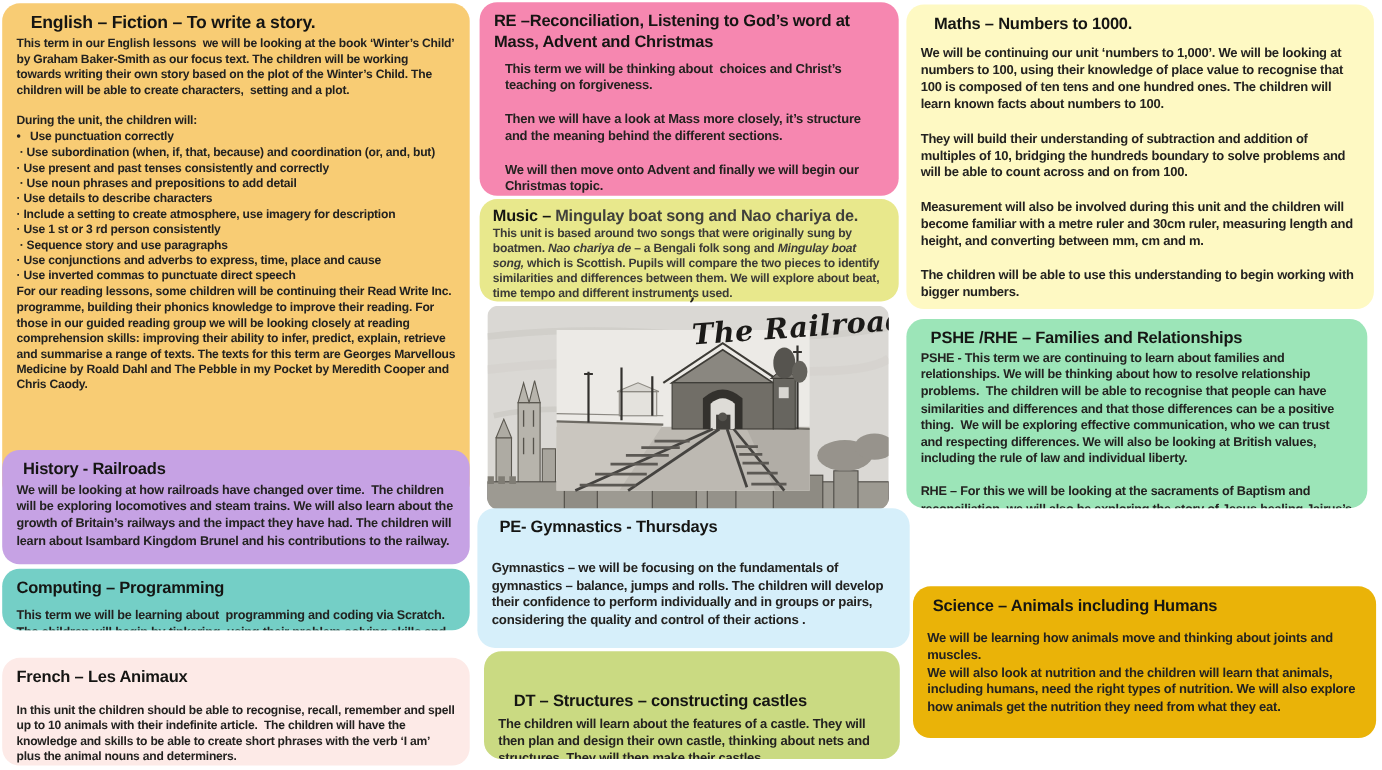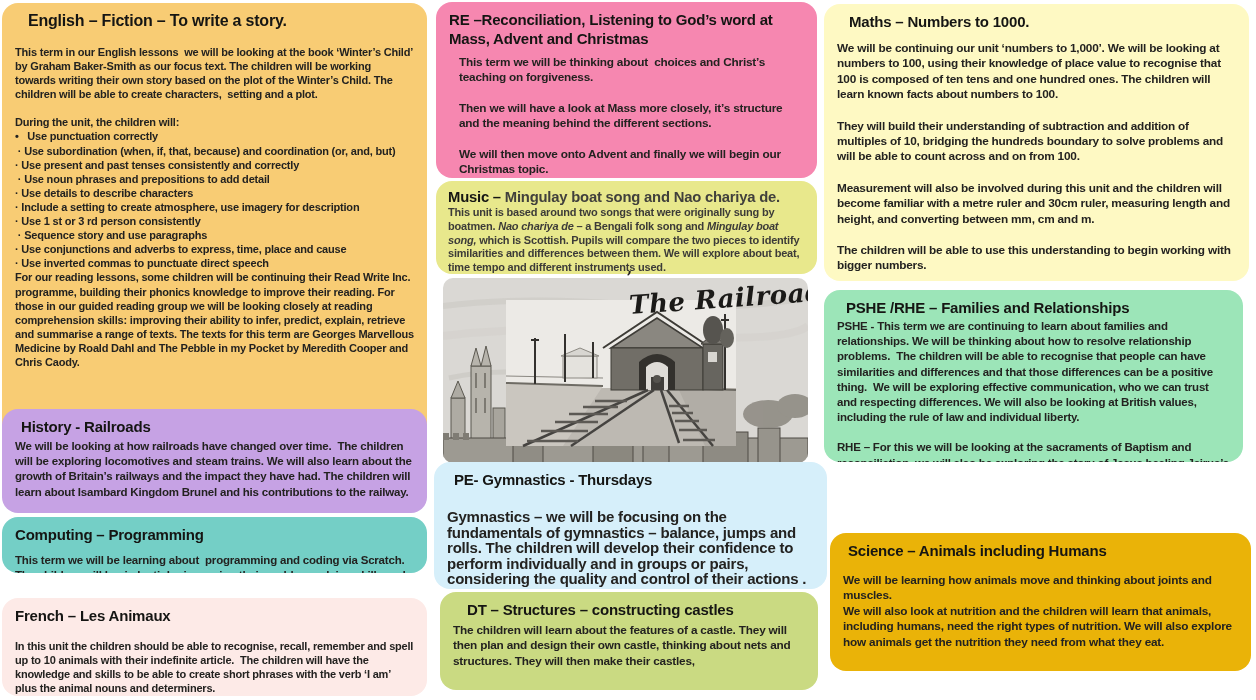--- a/index.html
+++ b/index.html
@@ -33,37 +33,37 @@
   #rail-image{left:443px;top:278px;width:365px;height:185px;border-radius:10px;overflow:hidden;position:absolute;}
   #card-pe{left:434px;top:462px;width:393px;height:127px;}
   #card-dt{left:440px;top:592px;width:378px;height:98px;}
   #card-maths{left:824px;top:4px;width:425px;height:277px;}
   #card-pshe{left:824px;top:290px;width:419px;height:172px;}
   #card-science{left:830px;top:533px;width:421px;height:138px;}
 
   
   #card-english h2{font-size:16px;padding-left:13px;}
   #card-english p,#card-english li{font-size:11px;line-height:14.1px;}
-  #card-english .intro{margin-top:15px;}
+  #card-english .intro{margin-top:3px;}
   #card-english .unit-heading{margin-top:14px;}
   #card-history h2{padding-left:6px;}
   #card-history .body{margin-top:3px;font-size:11.5px;line-height:15.2px;}
   #card-computing .body{margin-top:9px;font-size:11.5px;line-height:15.2px;}
   #card-french .body{margin-top:14px;font-size:11px;line-height:14px;}
   #card-re h2{line-height:18.5px;}
   #card-re .paras{padding-left:10px;}
   #card-re p{margin-top:15px;}
   #card-re p:first-child{margin-top:7px;}
   #card-music{padding:7px 12px;}
   #card-music h2{font-size:14.8px;}
   #card-music h2 .title-rest{color:#41403c;}
   #card-music .body{font-size:11px;line-height:13.8px;color:#3c3b38;}
   #card-pe h2{padding-left:7px;}
-  #card-pe .body{margin-top:20px;font-size:15px;line-height:15.6px;}
-  #card-dt h2{padding-left:14px;}
+  #card-pe .body{margin-top:20px;font-size:12px;line-height:15.6px;}
+  #card-dt h2{padding-left:14px;margin-top:28px;}
   #card-dt .body{margin-top:4px;}
   #card-maths h2{padding-left:12px;}
   #card-maths .paras{margin-top:10px;}
   #card-maths p{margin-top:16px;}
   #card-maths p:first-child{margin-top:0;}
   #card-pshe h2{padding-left:9px;}
   #card-pshe p{font-size:11.5px;line-height:15.2px;}
   #card-pshe p + p{margin-top:15px;}
   #card-pshe .paras{margin-top:2px;}
   #card-science h2{padding-left:5px;}

